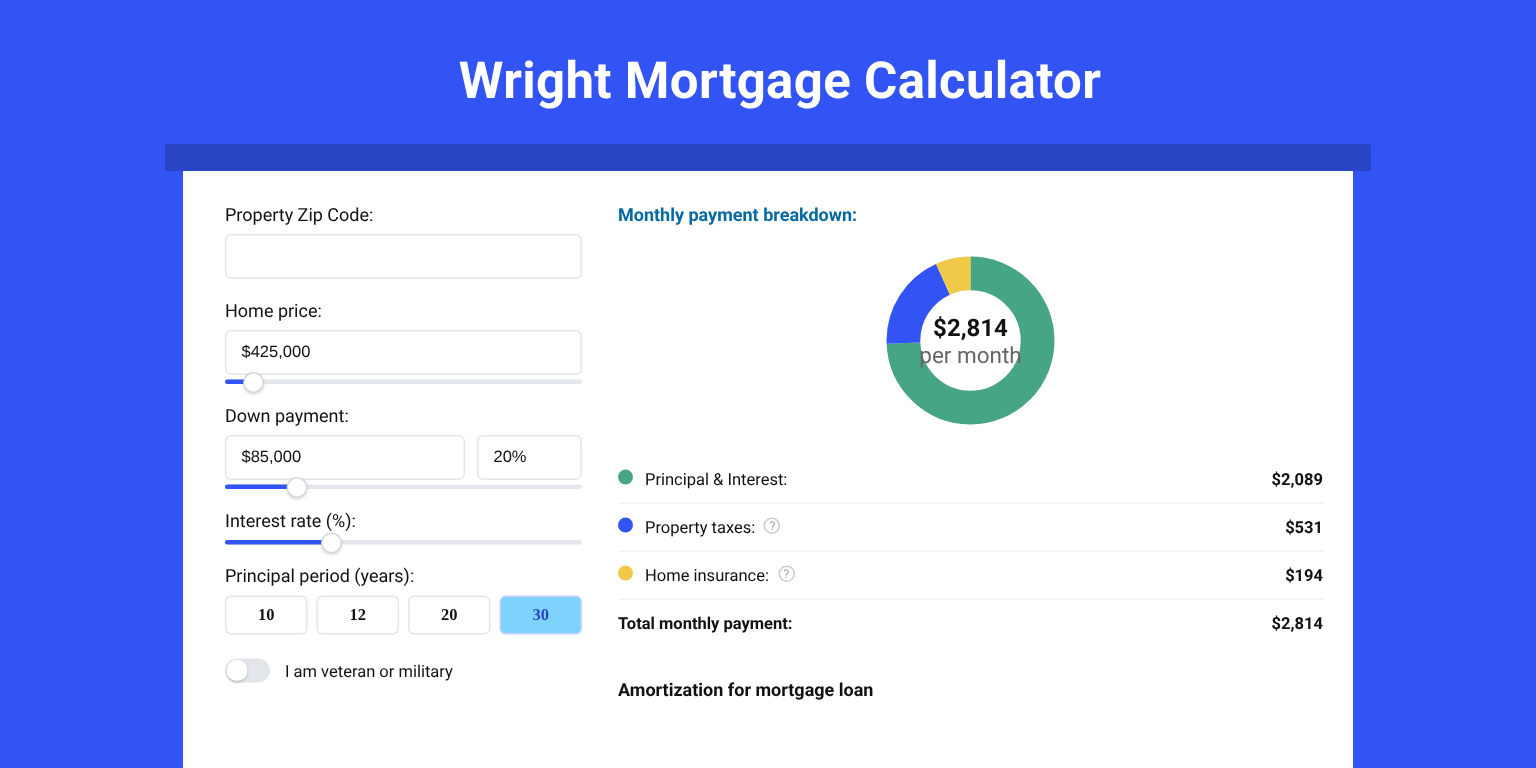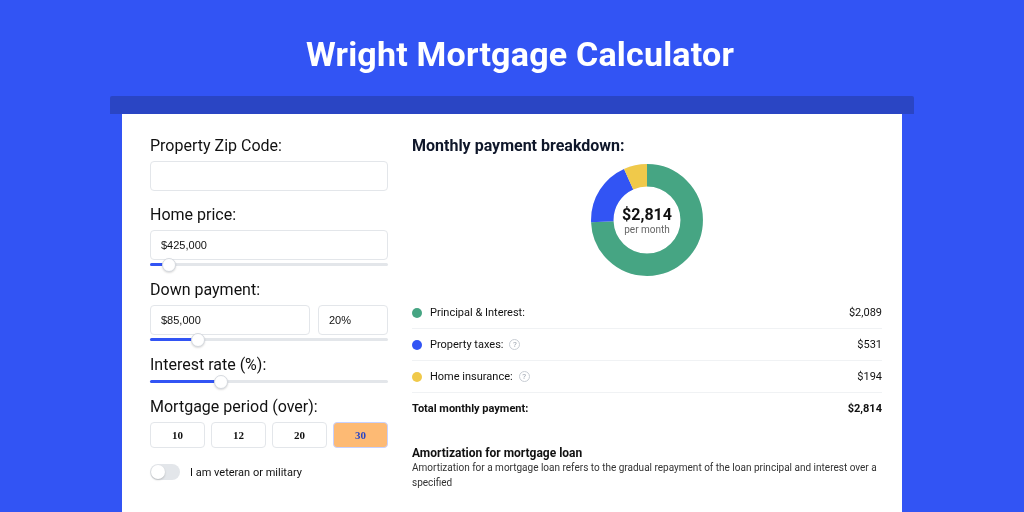--- a/index.html
+++ b/index.html
@@ -28,21 +28,21 @@
     background: #fff;
     margin: 0 122px;
     height: 500px;
     display: flex;
     padding: 22px 20px 0 28px;
     gap: 24px;
   }
   .left { width: 238px; flex: 0 0 238px; }
   .right { flex: 1; }
   .field-label {
-    font-size: 16px;
+    font-size: 12px;
     color: #111;
     margin-bottom: 6px;
   }
   .input {
     width: 100%;
     height: 30px;
     border: 1px solid #e3e6ea;
     border-radius: 4px;
     padding: 0 10px;
     font-size: 11px;
@@ -85,21 +85,21 @@
     background: #fff;
     font-size: 11px;
     font-weight: 700;
     color: #111;
     cursor: pointer;
     display: flex;
     align-items: center;
     justify-content: center;
   }
   .period-btn.active {
-    background: #fdba74;
+    background: #7dd3fc;
     border-color: #c6d1ff;
     color: #2a45c4;
   }
   .toggle-row {
     display: flex;
     align-items: center;
     gap: 10px;
     margin-top: 16px;
   }
   .toggle {
@@ -111,47 +111,47 @@
   .toggle-knob {
     position: absolute;
     left: 1px; top: 1px;
     width: 14px; height: 14px;
     background: #fff;
     border-radius: 50%;
     box-shadow: 0 1px 2px rgba(0,0,0,0.2);
   }
   .toggle-label { font-size: 11px; color: #111; }
   .breakdown-title {
-    font-size: 16px;
+    font-size: 12px;
     font-weight: 700;
-    color: #0f172a;
+    color: #0369a1;
+    margin-bottom: 12px;
   }
   .donut-area {
     display: flex;
     justify-content: center;
     padding: 6px 0 18px 0;
   }
   .donut {
     position: relative;
     width: 118px; height: 118px;
   }
   .donut svg { width: 118px; height: 118px; transform: rotate(-90deg); }
   .donut-center {
     position: absolute;
     inset: 0;
     display: flex;
     flex-direction: column;
     align-items: center;
     justify-content: center;
   }
   .donut-value { font-size: 16px; font-weight: 700; color: #111; }
-  .donut-sub { font-size: 10px; color: #666; }
+  .donut-sub { font-size: 15px; color: #666; }
   .line {
     display: flex;
-    align-items: center;
     padding: 9px 0;
     border-bottom: 1px solid #f0f2f4;
     font-size: 11px;
     color: #111;
   }
   .line.total { font-weight: 700; border-bottom: none; }
   .swatch {
     width: 10px; height: 10px;
     border-radius: 50%;
     margin-right: 8px;
@@ -164,21 +164,21 @@
     border-radius: 50%;
     margin-left: 6px;
     display: inline-flex;
     align-items: center;
     justify-content: center;
     font-size: 8px;
     line-height: 1;
     color: #9aa2ad;
   }
   .line .spacer { flex: 1; }
-  .line .value { font-weight: 400; }
+  .line .value { font-weight: 700; }
   .line.total .value { font-weight: 700; }
   .amort-title {
     font-size: 12px;
     font-weight: 700;
     color: #111;
     margin-top: 22px;
     margin-bottom: 0;
   }
   .amort-text {
     font-size: 10px;
@@ -230,21 +230,21 @@
       <div class="field-label">Interest rate (%):</div>
       <div class="slider-wrap">
         <div class="track">
             <div class="track-fill" id="fill-rate" style="width: 30%;"></div>
             <div class="thumb" id="thumb-rate" style="left: 30%;"></div>
           </div>
       </div>
     </div>
 
     <div class="group" style="margin-bottom:6px;">
-      <div class="field-label">Mortgage period (over):</div>
+      <div class="field-label">Principal period (years):</div>
       <div class="period-row" id="period-row">
           <div class="period-btn">10</div>
           <div class="period-btn">12</div>
           <div class="period-btn">20</div>
           <div class="period-btn active">30</div>
         </div>
     </div>
 
     <div class="toggle-row">
       <div class="toggle">
@@ -298,15 +298,14 @@
         </div>
       </div>
 
     <div class="line total">
       <span class="label">Total monthly payment:</span>
       <span class="spacer"></span>
       <span class="value">$2,814</span>
     </div>
 
     <div class="amort-title">Amortization for mortgage loan</div>
-    <div class="amort-text">Amortization for a mortgage loan refers to the gradual repayment of the loan principal and interest over a specified</div>
   </div>
 </div>
 
 </body></html>

